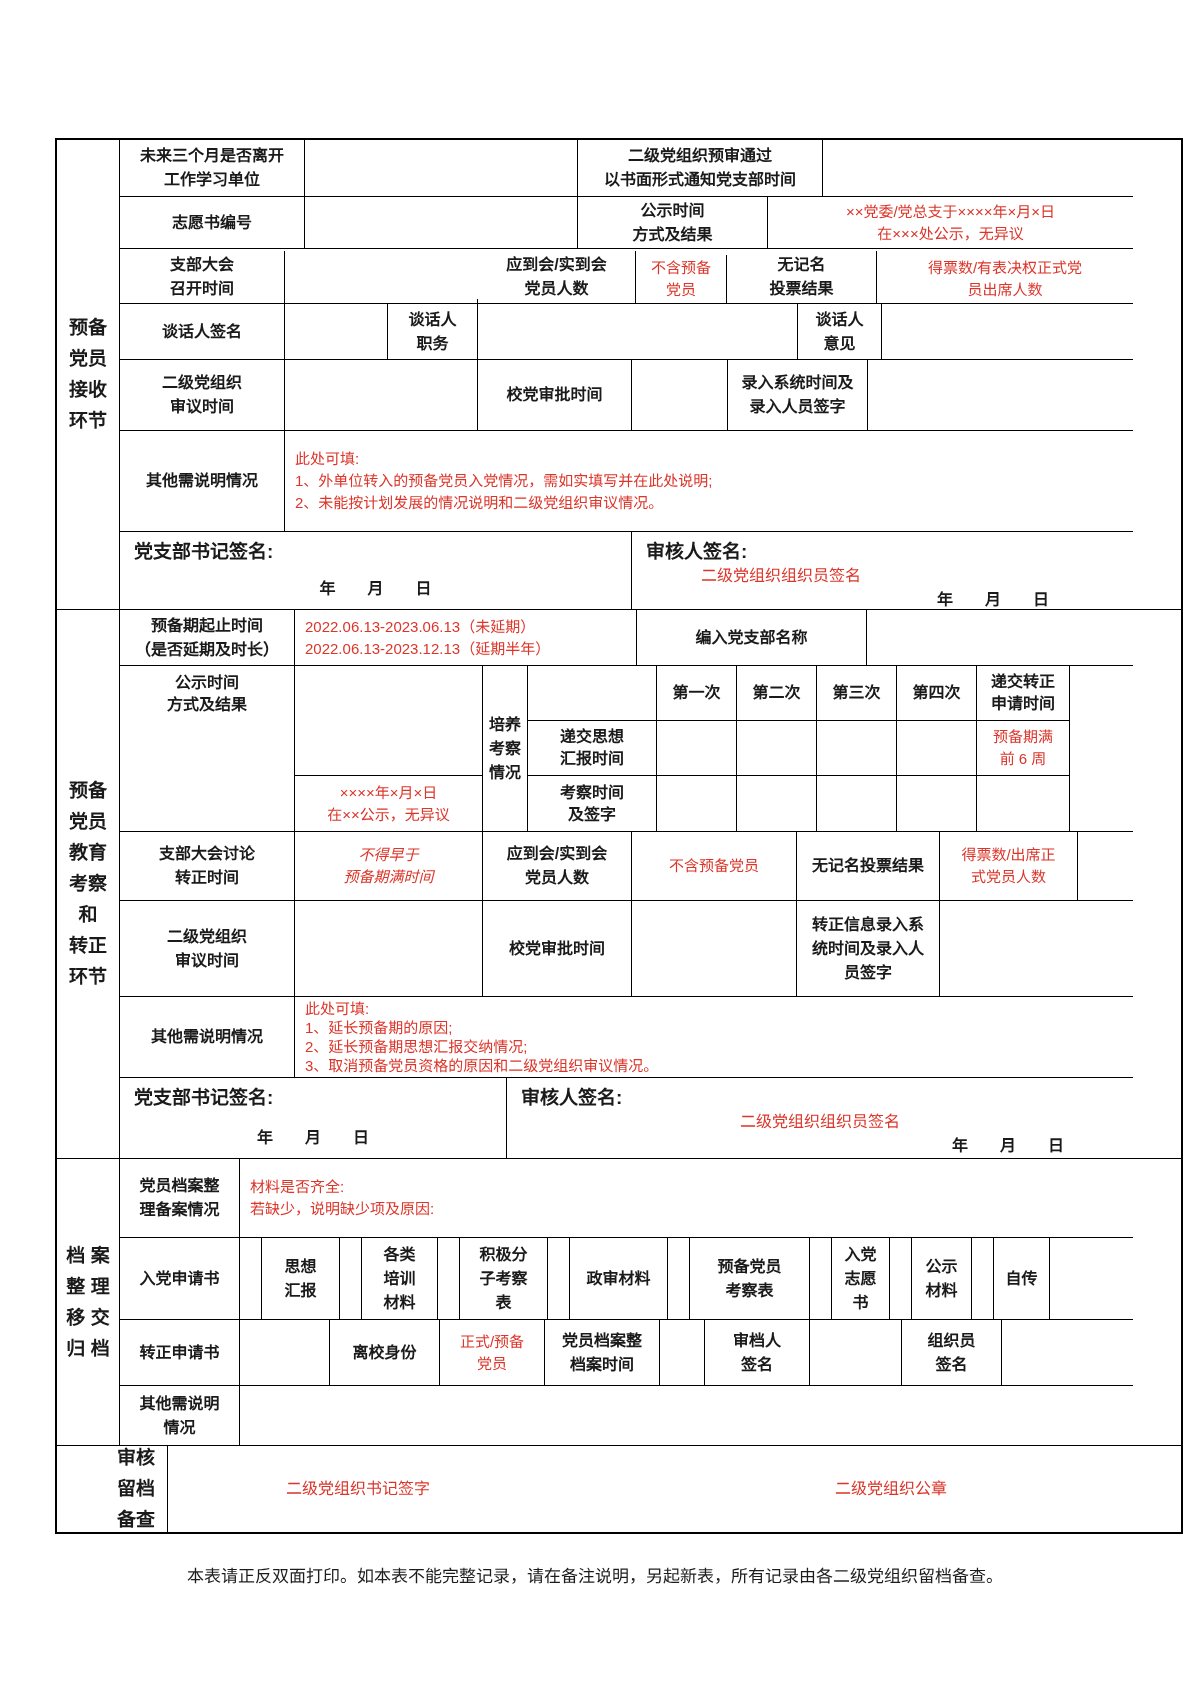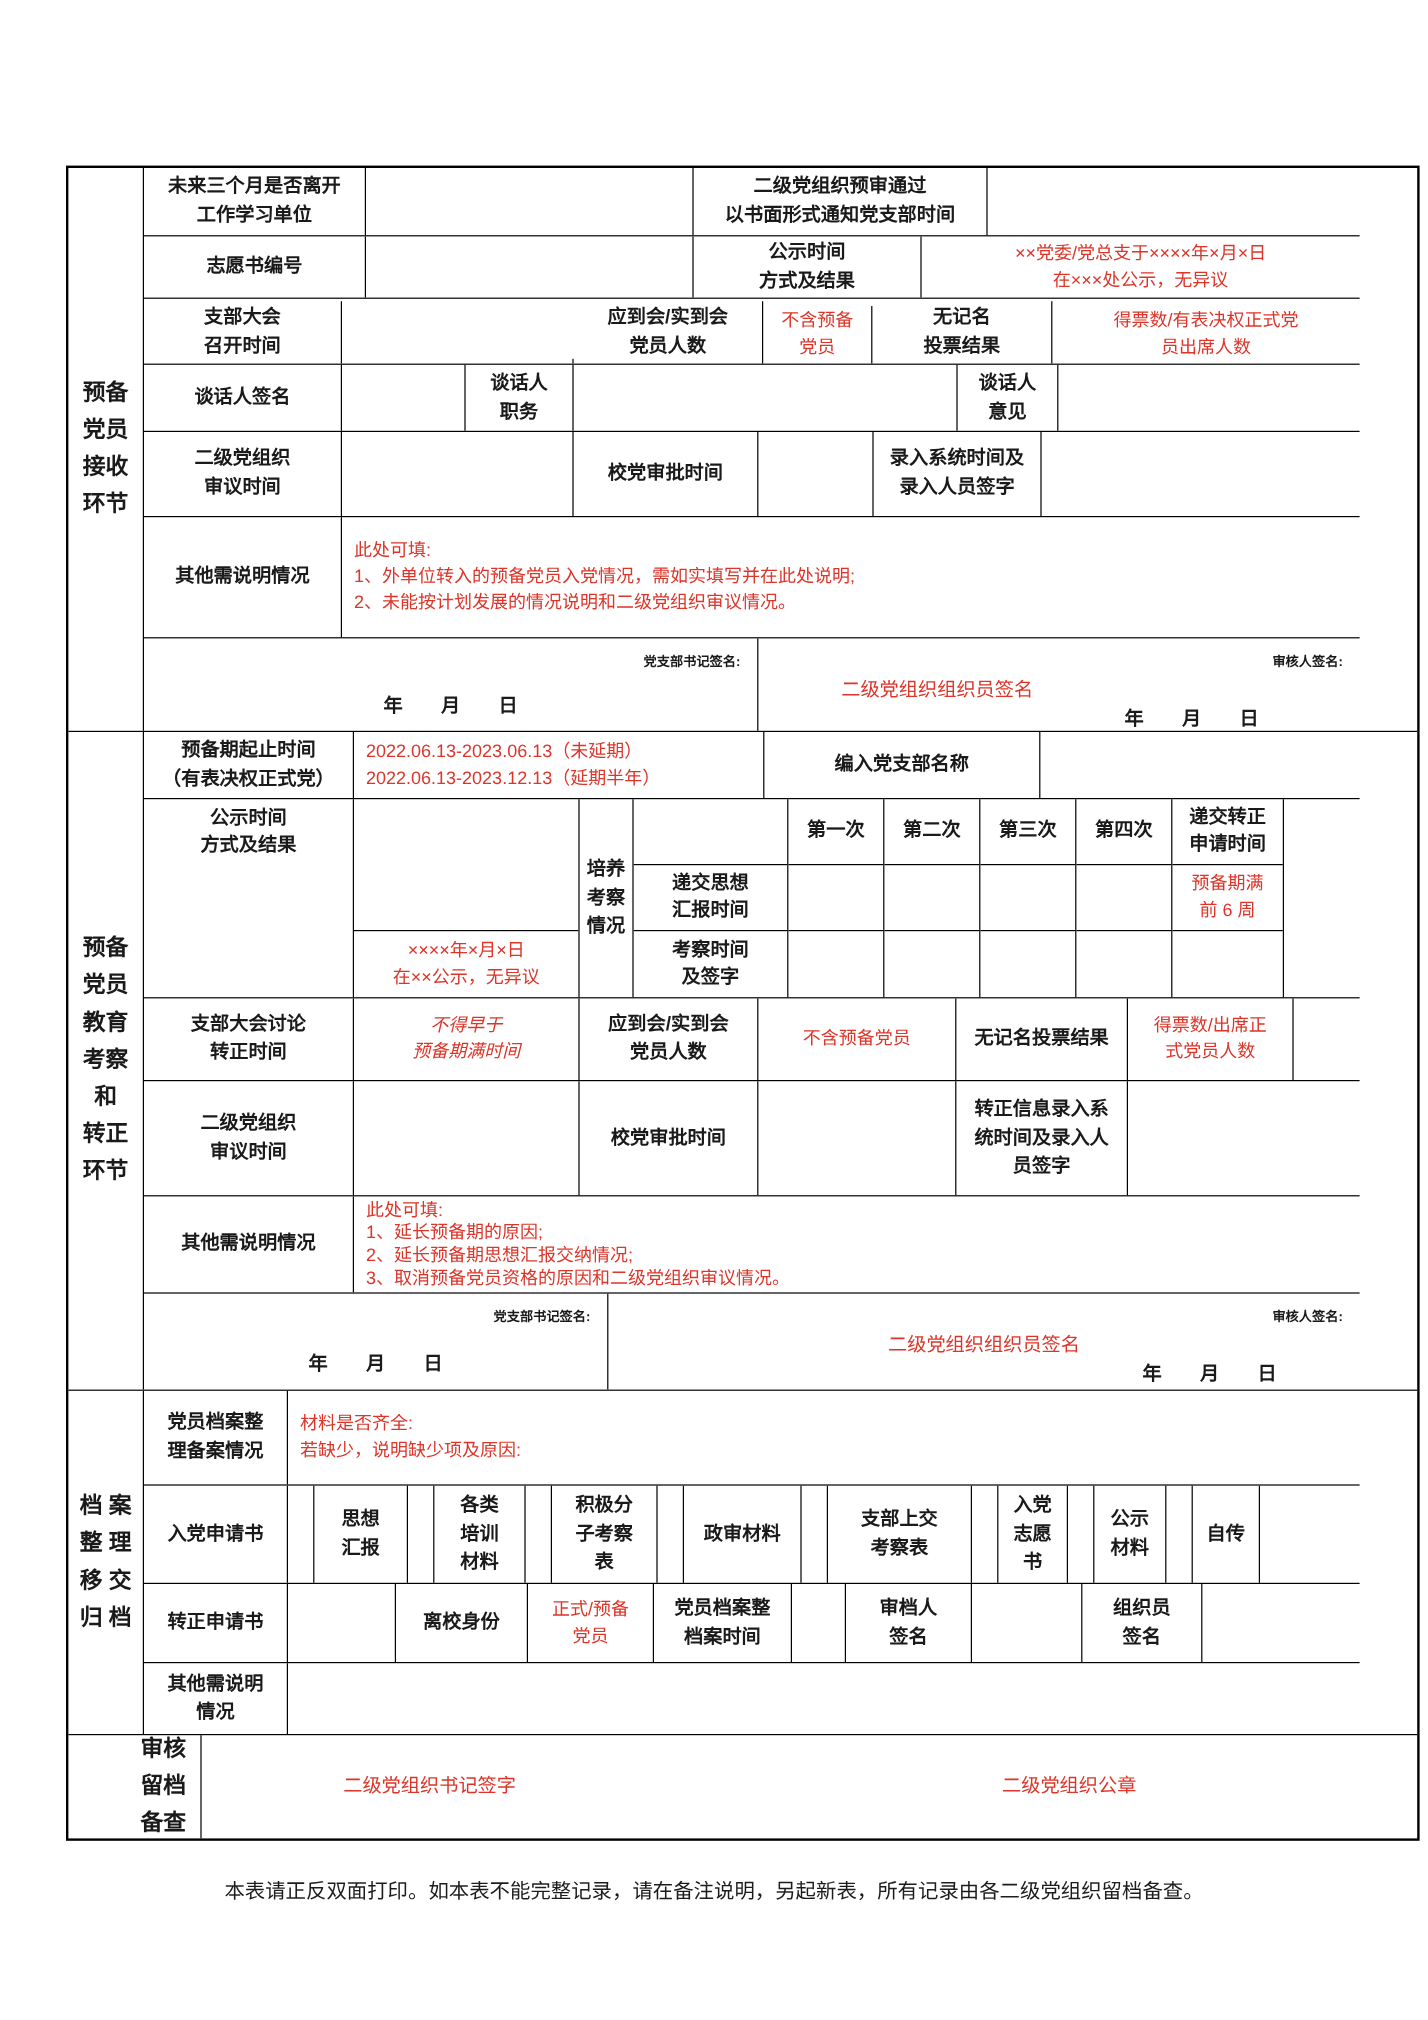--- a/index.html
+++ b/index.html
@@ -36,21 +36,21 @@
   .sub{
     box-sizing:border-box;border-bottom:1px solid #000;
     display:flex;align-items:center;justify-content:center;
     text-align:center;white-space:pre-line;width:100%;
     font-weight:bold;font-size:16px;line-height:22px;padding:1px 2px;
   }
   .sub:last-child{border-bottom:none;}
   .sub.red{color:#dc352a;font-weight:normal;font-size:15px;}
   .sub.blankcell{font-weight:normal;}
   .cell.sig{flex-direction:column;align-items:stretch;justify-content:space-between;padding:8px 14px;white-space:normal;}
-  .sig .sig-title{text-align:right;font-weight:bold;font-size:11px;}
+  .sig .sig-title{text-align:left;font-weight:bold;font-size:19px;}
   .sig .sig-note{color:#dc352a;font-weight:normal;font-size:16px;}
   .sig .sig-date{font-weight:bold;font-size:16px;}
   .cell.stamp{justify-content:flex-start;align-items:center;white-space:normal;}
   .stamp .stamp-item{color:#dc352a;font-weight:normal;font-size:16px;}
   .footnote{
     position:absolute;left:0;top:1562px;width:1190px;
     text-align:center;font-size:17px;color:#1c1c1c;font-weight:normal;
   }
   .redline-tight{line-height:19px !important;}
 </style>
@@ -140,21 +140,21 @@
         <div>党员</div>
         <div>教育</div>
         <div>考察</div>
         <div>和</div>
         <div>转正</div>
         <div>环节</div>
       </div>
       <div class="content">
         <div class="row" style="height: 55px;">
           <div class="cell" style="width: 175px;">预备期起止时间
-（有表决权正式党）</div>
+（是否延期及时长）</div>
           <div class="cell red leftal" style="width: 342px;">2022.06.13-2023.06.13（未延期）
 2022.06.13-2023.12.13（延期半年）</div>
           <div class="cell" style="width: 230px;">编入党支部名称</div>
           <div class="cell blankcell" style="width: 266px;"></div>
         </div>
         <div class="row" style="height: 165px;">
           <div class="cell stack" style="width: 175px;"><div class="sub" style="height: 55px;">公示时间
 方式及结果</div></div>
           <div class="cell stack" style="width: 188px;"><div class="sub blankcell" style="height: 110px;"></div><div class="sub red" style="height: 55px;">××××年×月×日
 在××公示，无异议</div></div>
@@ -240,21 +240,21 @@
           <div class="cell" style="width: 76px;">各类
 培训
 材料</div>
           <div class="cell blankcell" style="width: 22px;"></div>
           <div class="cell" style="width: 88px;">积极分
 子考察
 表</div>
           <div class="cell blankcell" style="width: 22px;"></div>
           <div class="cell" style="width: 98px;">政审材料</div>
           <div class="cell blankcell" style="width: 22px;"></div>
-          <div class="cell" style="width: 120px;">支部上交
+          <div class="cell" style="width: 120px;">预备党员
 考察表</div>
           <div class="cell blankcell" style="width: 22px;"></div>
           <div class="cell" style="width: 58px;">入党
 志愿
 书</div>
           <div class="cell blankcell" style="width: 22px;"></div>
           <div class="cell" style="width: 60px;">公示
 材料</div>
           <div class="cell blankcell" style="width: 22px;"></div>
           <div class="cell" style="width: 56px;">自传</div>

